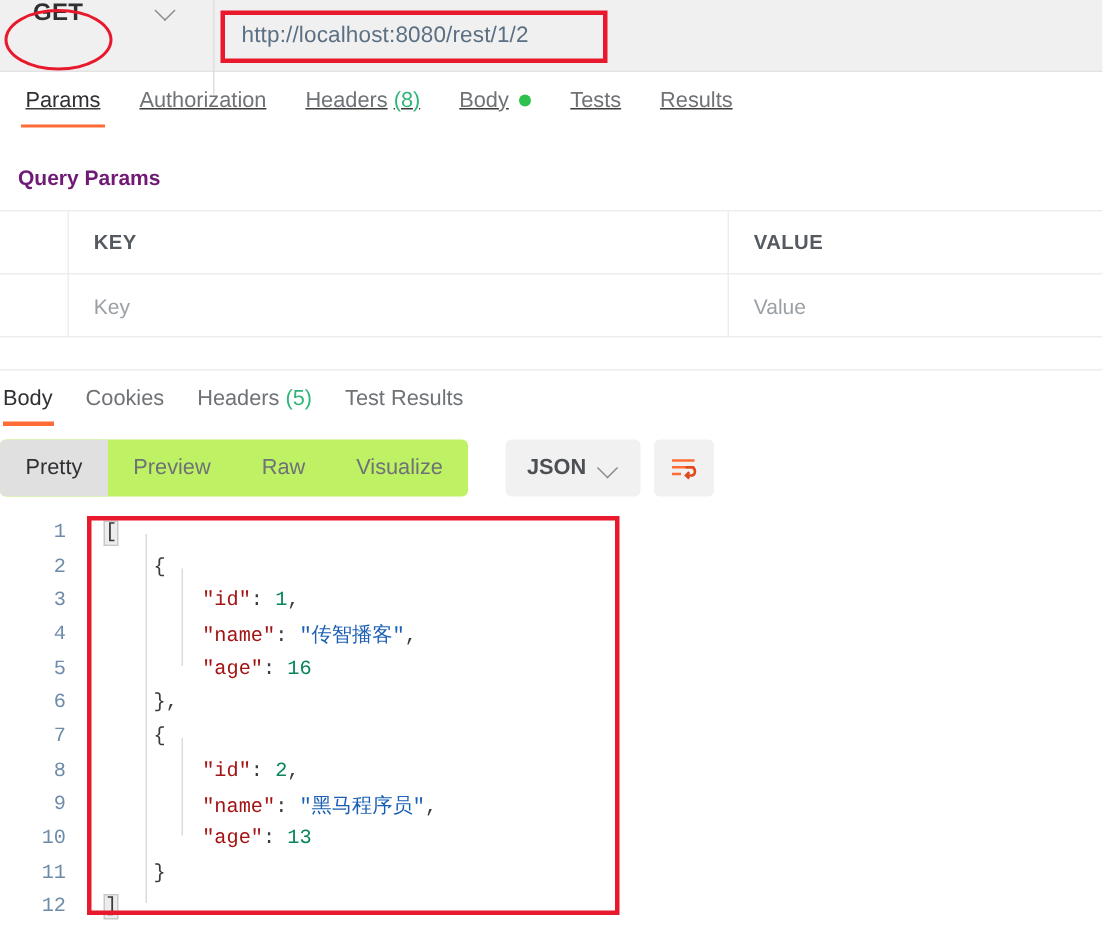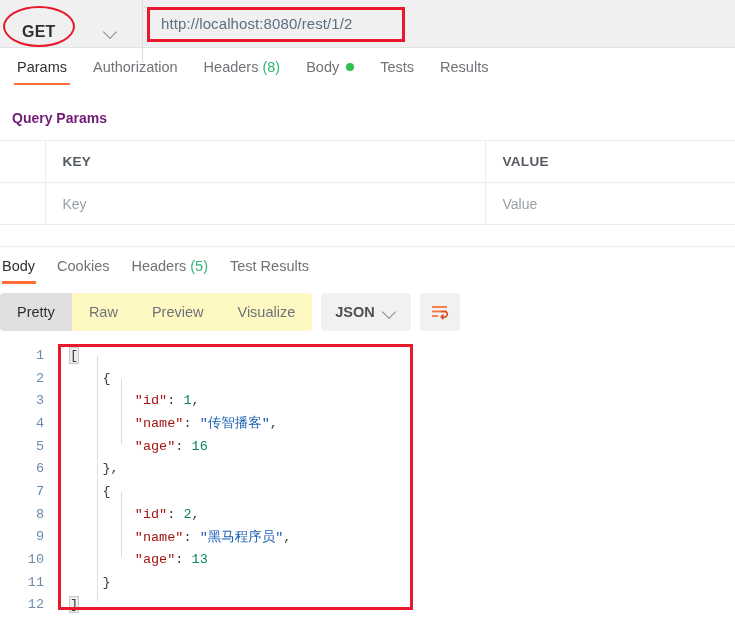--- a/index.html
+++ b/index.html
@@ -24,21 +24,21 @@
     width: 735px; height: 47px;
     background: #f0f0f0;
     border-bottom: 1px solid #e3e3e3;
   }
   .method-box {
     position: absolute;
     left: 0; top: 0;
     width: 143px; height: 63px;
     border-right: 1px solid #dedede;
     display: flex;
-    align-items: center;
+    align-items: flex-start;
     box-sizing: border-box;
     padding: 0 12px 0 22px;
   }
   .method-label {
     font-size: 16px;
     font-weight: bold;
     color: #2f3033;
     letter-spacing: .2px;
     flex: 1;
   }
@@ -101,20 +101,21 @@
 
   
   .req-tabs {
     position: absolute;
     left: 0; top: 47px;
     width: 735px; height: 39px;
     display: flex;
     align-items: center;
     padding-left: 4px;
     box-sizing: border-box;
+    text-decoration: underline;
   }
   .tab {
     position: relative;
     font-size: 14.5px;
     color: #6f7276;
     padding: 0 13px;
     height: 39px;
     display: flex;
     align-items: center;
     cursor: pointer;
@@ -195,21 +196,21 @@
 
   .view-toolbar {
     position: absolute;
     left: 0; top: 293px;
     display: flex;
     align-items: center;
     gap: 9px;
   }
   .seg-group {
     display: flex;
-    background: #fef9c3;
+    background: #bef264;
     border-radius: 4px;
     overflow: hidden;
     height: 38px;
   }
   .seg {
     display: flex;
     align-items: center;
     padding: 0 17px;
     font-size: 14.5px;
     color: #6f7276;
@@ -224,20 +225,21 @@
     align-items: center;
     gap: 8px;
     height: 38px;
     background: #f1f1f1;
     border-radius: 4px;
     padding: 0 14px;
     font-size: 14.5px;
     color: #4c4f53;
     font-weight: bold;
     cursor: pointer;
+    margin-left: 16px;
   }
   .pill .chevron { margin-right: 0; }
   .wrap-btn {
     width: 40px; height: 38px;
     background: #f1f1f1;
     border-radius: 4px;
     display: flex;
     align-items: center;
     justify-content: center;
     cursor: pointer;
@@ -381,22 +383,22 @@
       <span class="count"> (5)</span>
     </div>
     <div class="tab">
       <span>Test Results</span>
     </div>
   </div>
 
 <div class="view-toolbar">
   <div class="seg-group" id="view-modes">
       <div class="seg active">Pretty</div>
+      <div class="seg">Preview</div>
       <div class="seg">Raw</div>
-      <div class="seg">Preview</div>
       <div class="seg">Visualize</div>
     </div>
   <div class="pill">
     <span>JSON</span>
     <span class="chevron"></span>
   </div>
   <div class="wrap-btn">
     <svg width="19" height="16" viewBox="0 0 19 16">
       <line x1="2" y1="3" x2="17" y2="3" stroke="#ff6c37" stroke-width="1.7"></line>
       <line x1="2" y1="7.5" x2="17" y2="7.5" stroke="#ff6c37" stroke-width="1.7"></line>

